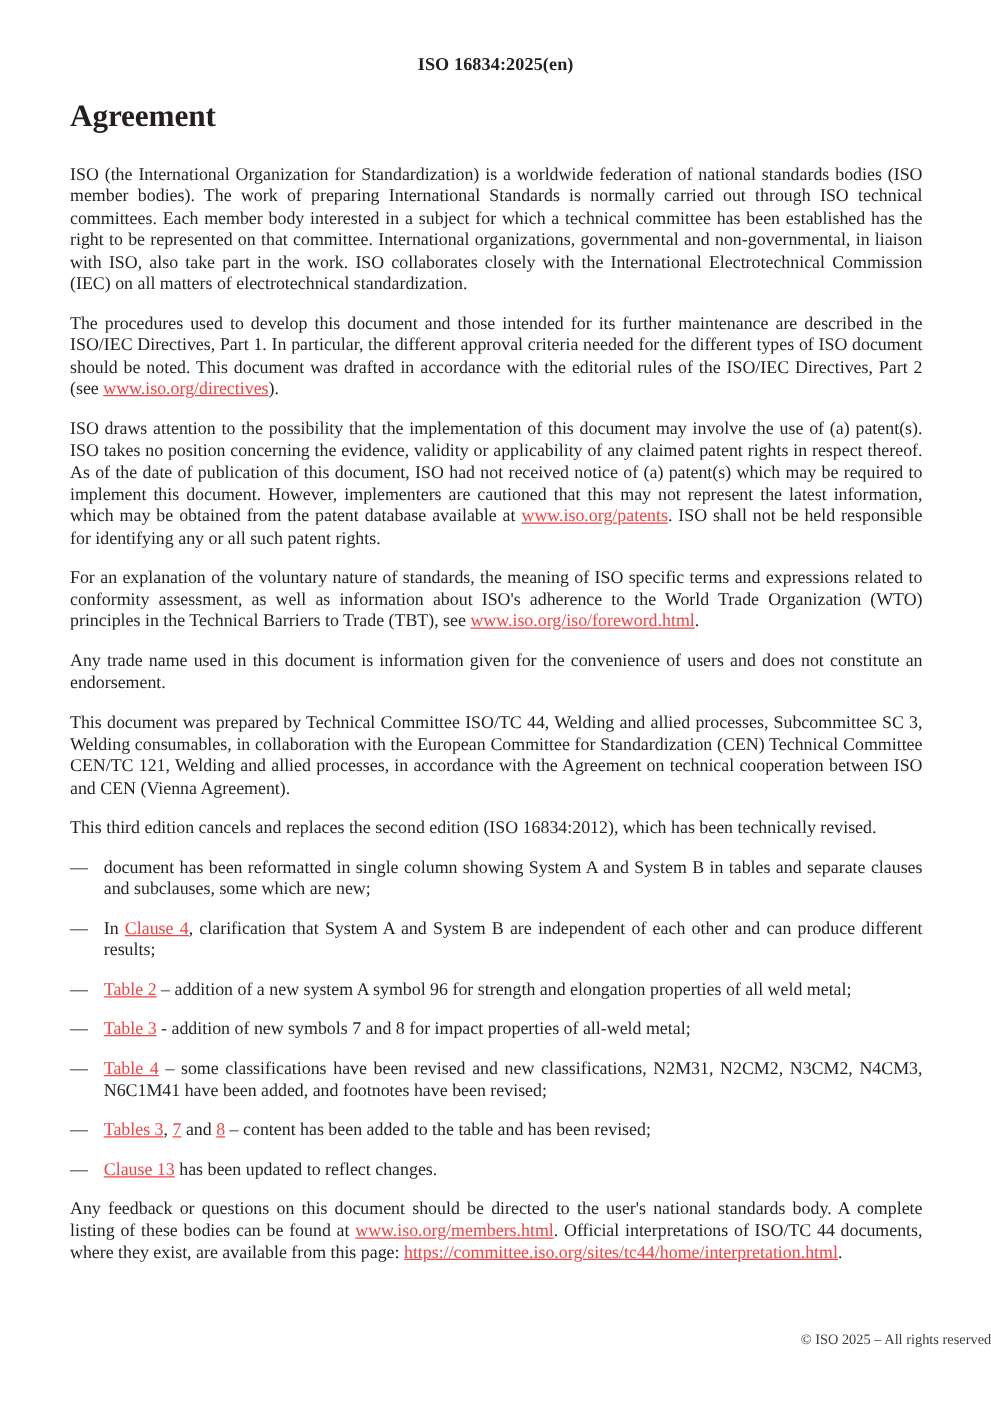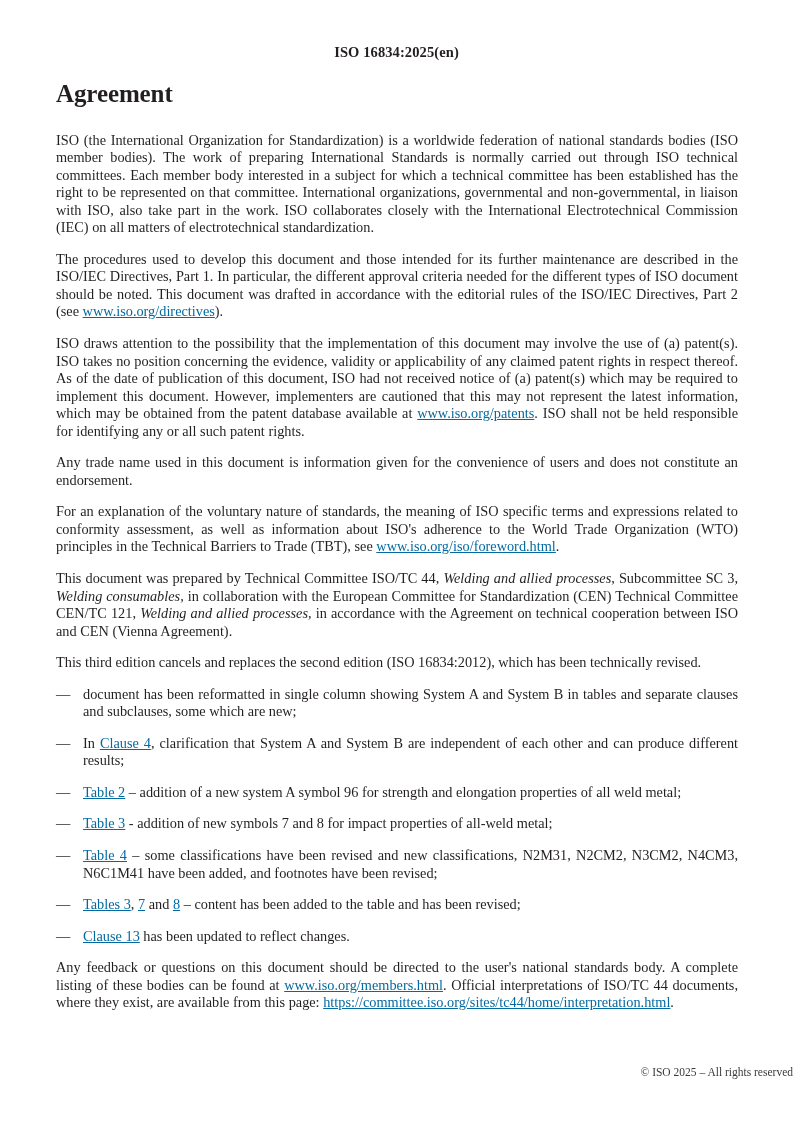--- a/index.html
+++ b/index.html
@@ -49,26 +49,25 @@
   p.body-par {
     margin: 0 0 14px 0;
     font-size: 14.3px;
     line-height: 17.55px;
     text-align: justify;
     text-justify: inter-word;
     color: #231f20;
     hyphens: none;
   }
   a.ilink, .ilink {
-    color: #0369a1;
+    color: #ef4444;
     text-decoration: underline;
     text-underline-offset: 1px;
   }
   .it {
-    font-style: italic;
   }
   ul.changes {
     list-style: none;
     margin: 0;
     padding: 0;
   }
   ul.changes li {
     position: relative;
     margin: 0 0 14px 0;
     padding-left: 27px;
@@ -124,25 +123,25 @@
 
     <p class="body-par">
       <span>The procedures used to develop this document and those intended for its further maintenance are described in the ISO/IEC Directives, Part 1. In particular, the different approval criteria needed for the different types of ISO document should be noted. This document was drafted in accordance with the editorial rules of the ISO/IEC Directives, Part 2 (see </span><a class="ilink" href="#">www.iso.org/directives</a><span>).</span>
     </p>
 
     <p class="body-par">
       <span>ISO draws attention to the possibility that the implementation of this document may involve the use of (a) patent(s). ISO takes no position concerning the evidence, validity or applicability of any claimed patent rights in respect thereof. As of the date of publication of this document, ISO had not received notice of (a) patent(s) which may be required to implement this document. However, implementers are cautioned that this may not represent the latest information, which may be obtained from the patent database available at </span><a class="ilink" href="#">www.iso.org/patents</a><span>. ISO shall not be held responsible for identifying any or all such patent rights.</span>
     </p>
 
     <p class="body-par">
-      <span>Any trade name used in this document is information given for the convenience of users and does not constitute an endorsement.</span>
+      <span>For an explanation of the voluntary nature of standards, the meaning of ISO specific terms and expressions related to conformity assessment, as well as information about ISO's adherence to the World Trade Organization (WTO) principles in the Technical Barriers to Trade (TBT), see </span><a class="ilink" href="#">www.iso.org/iso/foreword.html</a><span>.</span>
     </p>
 
     <p class="body-par">
-      <span>For an explanation of the voluntary nature of standards, the meaning of ISO specific terms and expressions related to conformity assessment, as well as information about ISO's adherence to the World Trade Organization (WTO) principles in the Technical Barriers to Trade (TBT), see </span><a class="ilink" href="#">www.iso.org/iso/foreword.html</a><span>.</span>
+      <span>Any trade name used in this document is information given for the convenience of users and does not constitute an endorsement.</span>
     </p>
 
     <p class="body-par">
       <span>This document was prepared by Technical Committee ISO/TC 44, </span><span class="it">Welding and allied processes</span><span>, Subcommittee SC 3, </span><span class="it">Welding consumables,</span><span> in collaboration with the European Committee for Standardization (CEN) Technical Committee CEN/TC 121, </span><span class="it">Welding and allied processes,</span><span> in accordance with the Agreement on technical cooperation between ISO and CEN (Vienna Agreement).</span>
     </p>
 
     <p class="body-par">
       <span>This third edition cancels and replaces the second edition (ISO 16834:2012), which has been technically revised.</span>
     </p>
 

